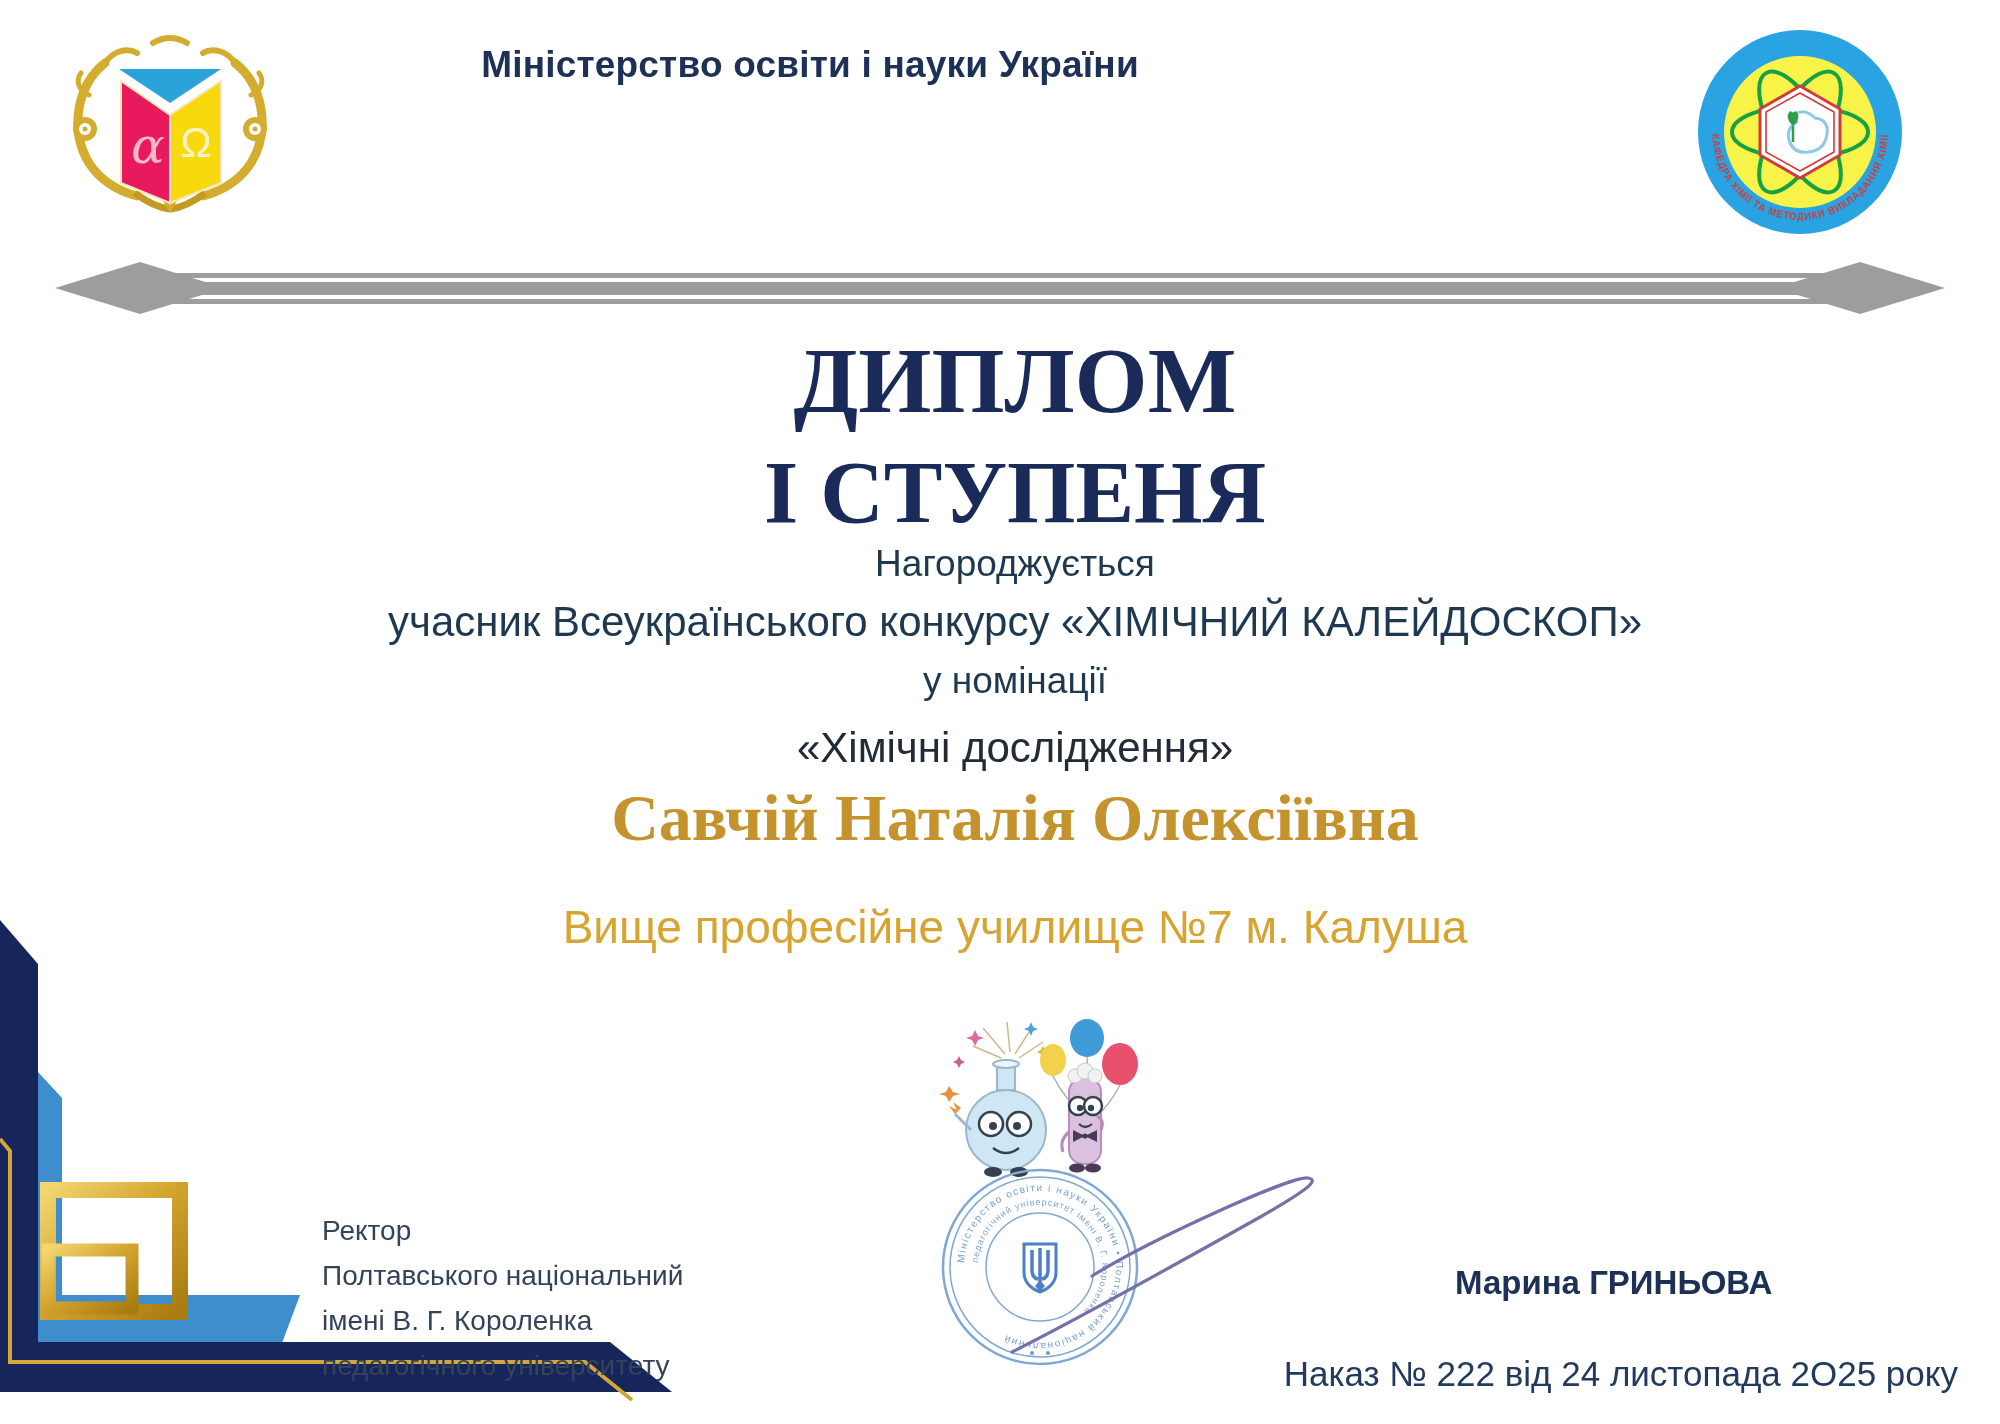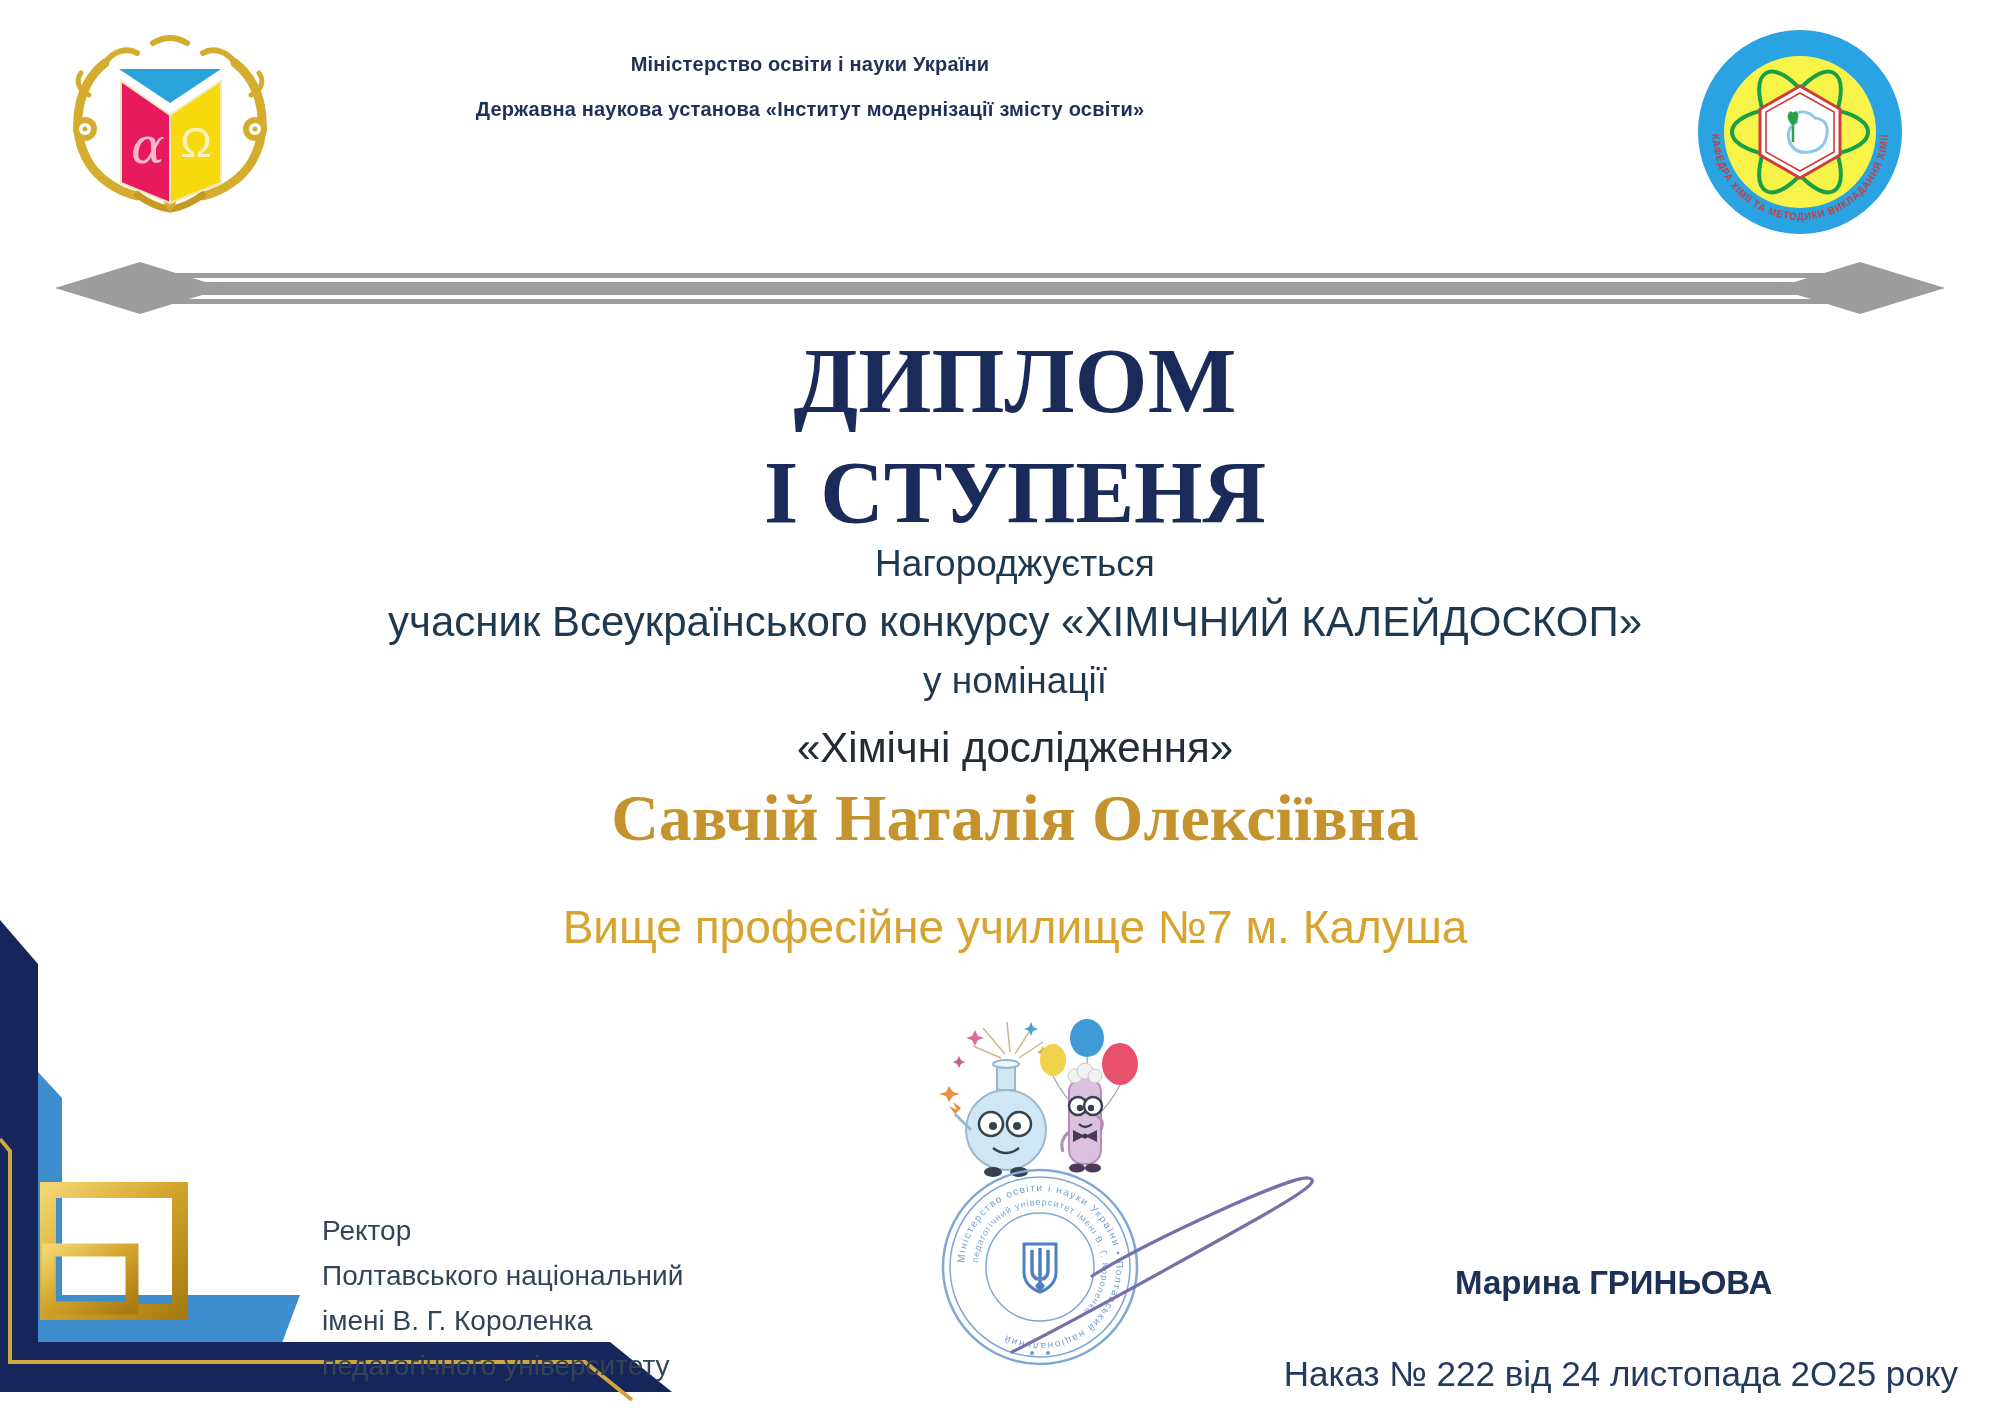--- a/index.html
+++ b/index.html
@@ -5,21 +5,21 @@
   html,body{margin:0;padding:0;}
   body{
     width:2000px;height:1424px;position:relative;overflow:hidden;
     background:#ffffff;
     font-family:"Liberation Sans","DejaVu Sans",sans-serif;
   }
   .abs{position:absolute;}
   
   .header-text{
     left:0;top:42px;width:1620px;text-align:center;
-    color:#1d3156;font-weight:bold;font-size:20px;line-height:45px;
+    color:#1d3156;font-weight:bold;font-size:37px;line-height:45px;
     letter-spacing:.2px;
   }
   
   .title-1,.title-2{
     left:15px;width:2000px;text-align:center;
     font-family:"Liberation Serif","DejaVu Serif",serif;
     font-weight:bold;color:#1a2b5a;
   }
   .title-1{top:326px;font-size:94px;}
   .title-2{top:442px;font-size:88px;}
@@ -89,21 +89,20 @@
   <path d="M115,188 L99,160 Q115,168 131,160 Z" fill="#d4ad2f"></path>
   <polygon points="64,44 166,44 115,78" fill="#2aa2da"></polygon>
   <polygon points="66,56 115,90 115,178 66,158" fill="#e8195c" stroke="#f6e7b8" stroke-width="2"></polygon>
   <polygon points="166,56 115,90 115,178 166,158" fill="#f6da0e" stroke="#f6e7b8" stroke-width="2"></polygon>
   <text x="93" y="138" font-size="50" font-style="italic" fill="#f6b8cc" text-anchor="middle" font-family="DejaVu Serif, serif">α</text>
   <text x="141" y="132" font-size="42" fill="#fbf2c4" text-anchor="middle">Ω</text>
 </svg>
 
 <div class="abs header-text">
   <div>Міністерство освіти і науки України</div>
-  <div>Державна наукова установа «Інститут модернізації змісту освіти»</div>
 </div>
 
 <svg class="abs" style="left:1675px;top:22px" width="250" height="220" viewBox="0 0 250 220">
   <circle cx="125" cy="110" r="102" fill="#29a3e1"></circle>
   <circle cx="125" cy="110" r="76" fill="#f8f348"></circle>
   <g fill="none" stroke="#18a046" stroke-width="4">
     <ellipse cx="125" cy="110" rx="68" ry="26"></ellipse>
     <ellipse cx="125" cy="110" rx="68" ry="26" transform="rotate(60 125 110)"></ellipse>
     <ellipse cx="125" cy="110" rx="68" ry="26" transform="rotate(120 125 110)"></ellipse>
   </g>

